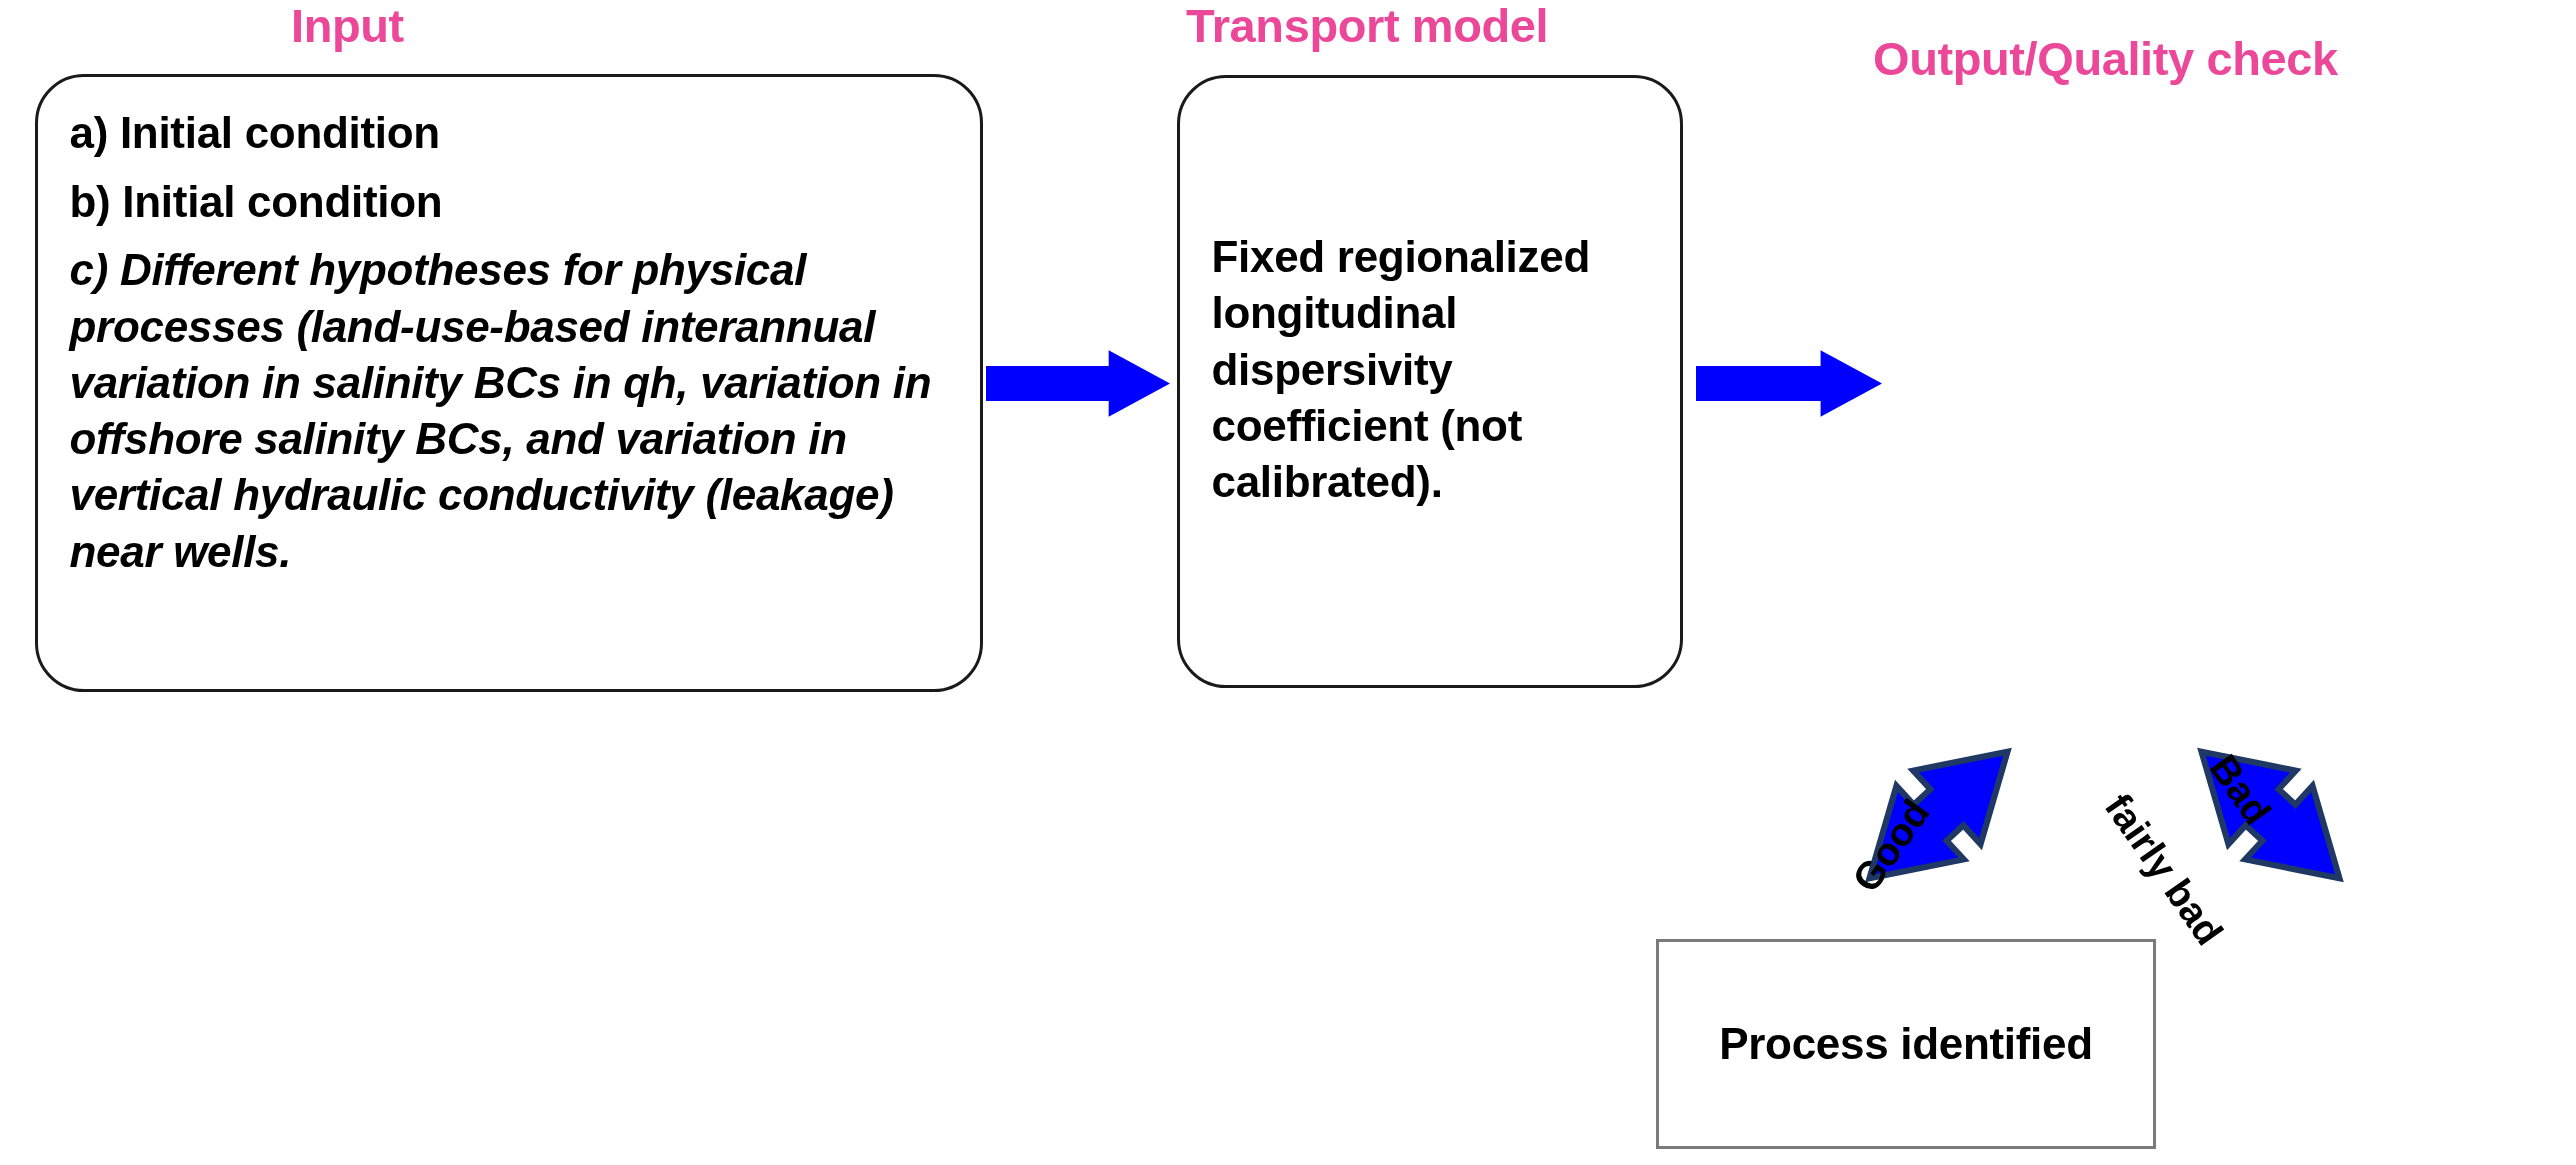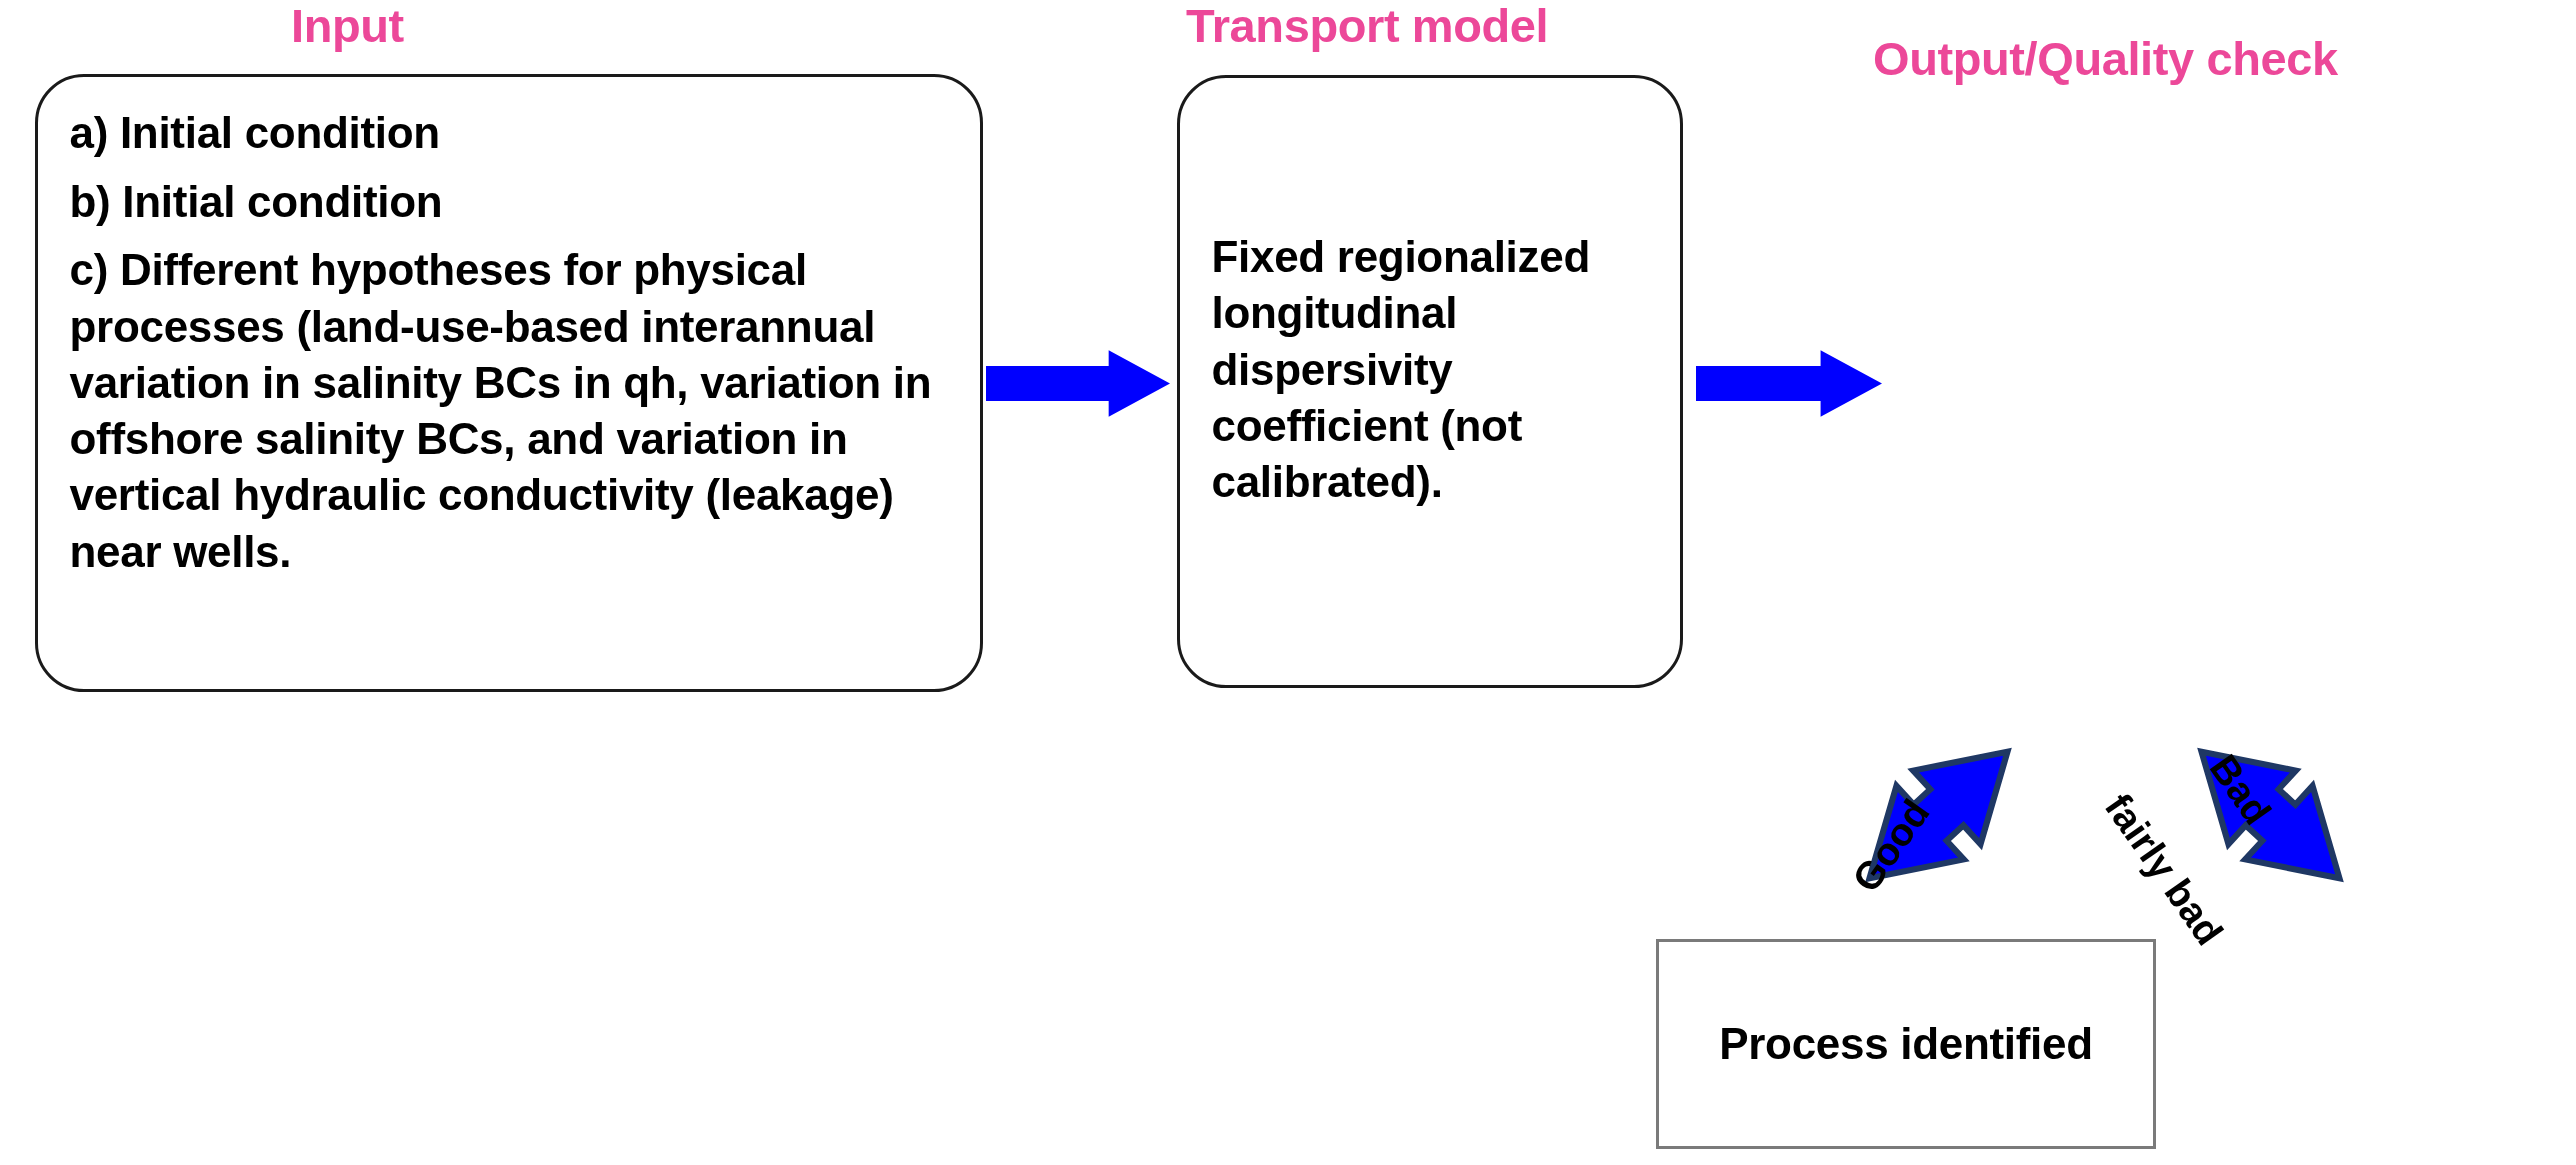--- a/index.html
+++ b/index.html
@@ -42,21 +42,21 @@
     box-sizing: border-box;
     color: #000000;
     font-weight: bold;
     font-size: 44px;
     line-height: 1.28;
     letter-spacing: -0.3px;
   }
   .box-text p {
     margin: 0 0 12.3px 0;
   }
-  .box-text p:last-child { margin-bottom: 0; }
+  .box-text p:last-child { margin-bottom: 0; font-style: italic; }
 
   
   .sq-box {
     position: absolute;
     box-sizing: border-box;
     background: #ffffff;
     border: 3.5px solid #7a7a7a;
     display: flex;
     align-items: center;
     justify-content: center;

